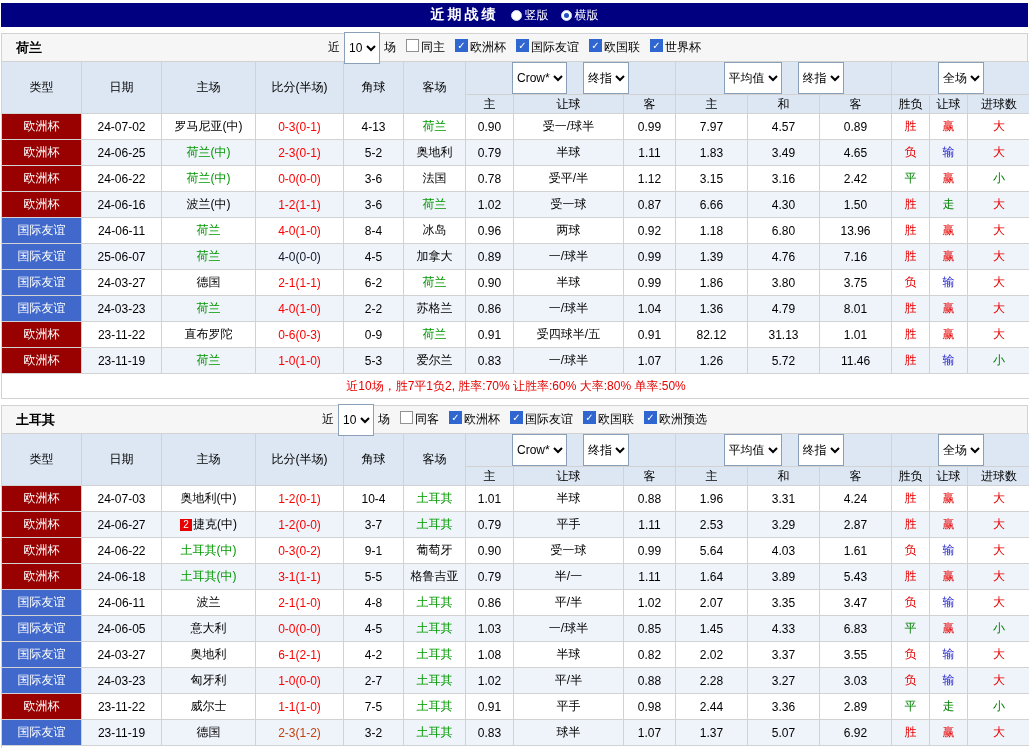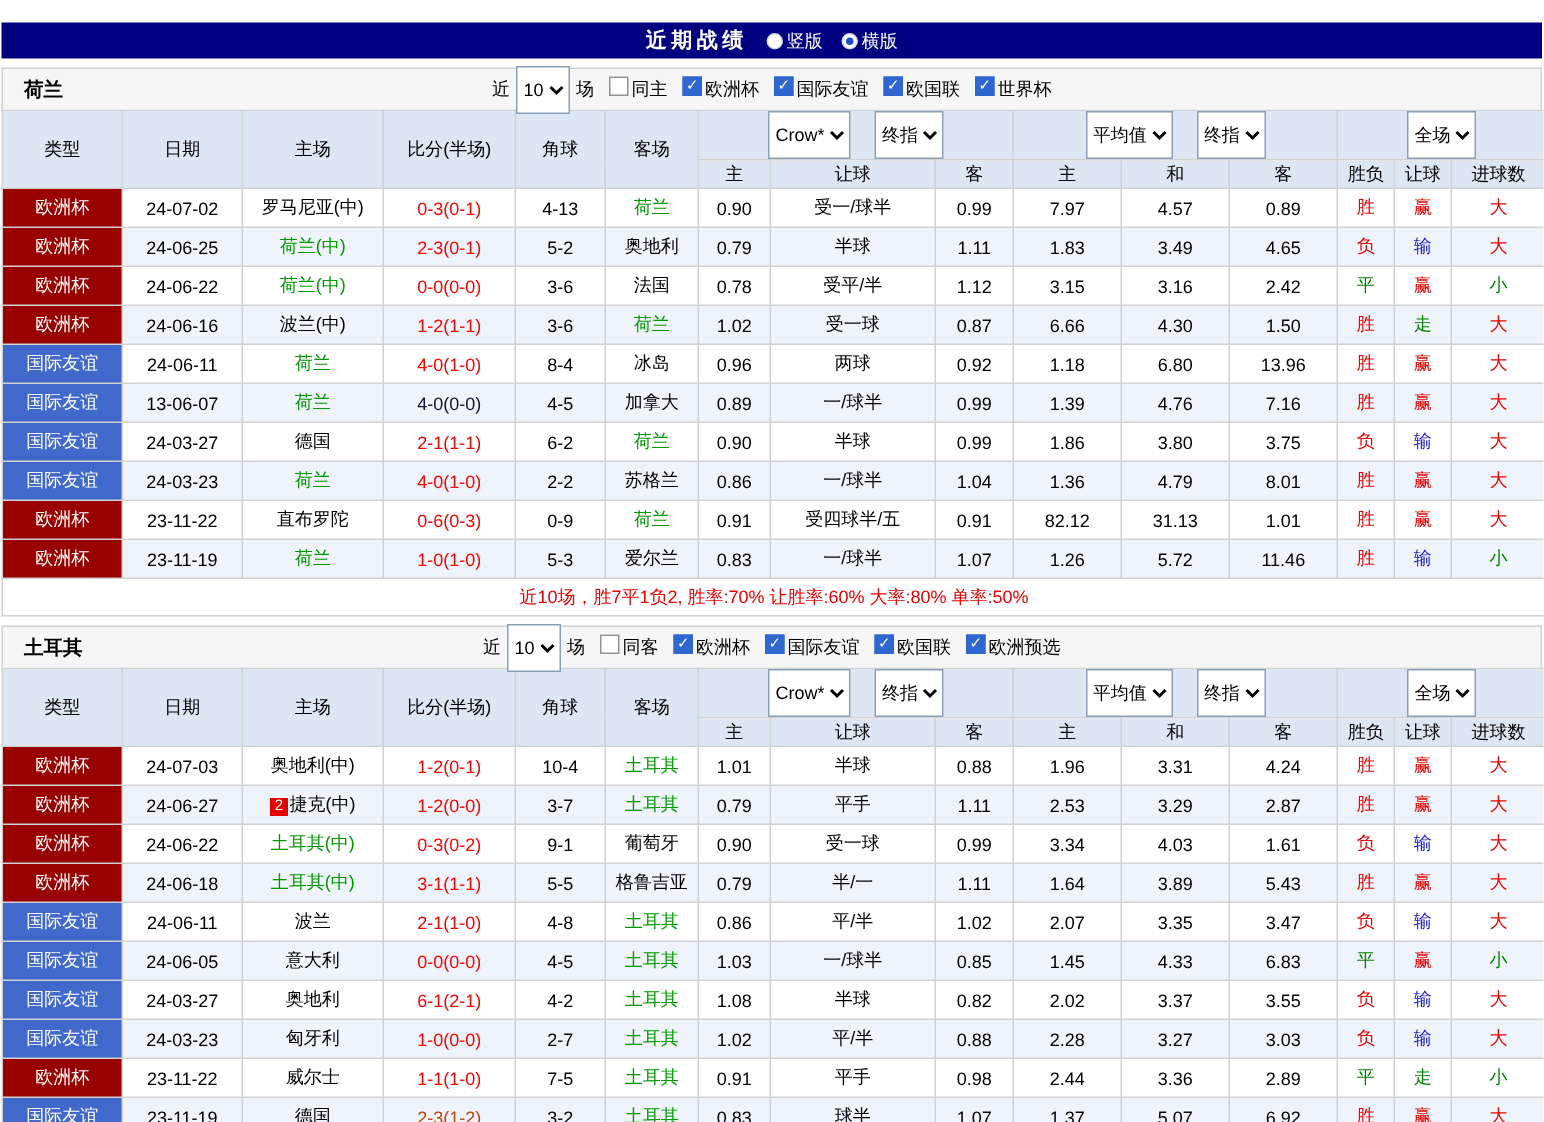--- a/index.html
+++ b/index.html
@@ -1,17 +1,17 @@
 <!DOCTYPE html>
 <html lang="zh"><head>
 <meta charset="utf-8">
 <style>
   html,body{margin:0;padding:0}
   body{width:1029px;background:#fff;color:#000;font-family:"Liberation Sans","DejaVu Sans",sans-serif;font-size:12px}
-  .topbar{margin:15px 1px 0;height:24px;background:#000080;color:#fff;display:flex;align-items:center;justify-content:center;gap:12px}
+  .topbar{margin:3px 1px 0;height:24px;background:#000080;color:#fff;display:flex;align-items:center;justify-content:center;gap:12px}
   .topbar .title{font-size:14px;font-weight:bold;letter-spacing:3px}
   .radio{display:inline-flex;align-items:center;gap:3px;font-size:12px;cursor:pointer}
   .circle{width:11px;height:11px;border-radius:50%;background:#fff;border:1px solid #cfd8ea;position:relative;display:inline-block;box-sizing:border-box}
   .circle.on::after{content:"";position:absolute;left:2px;top:2px;width:5px;height:5px;border-radius:50%;background:#1f51c4}
   .section{margin:6px 1px 0}
   .filterbar{position:relative;height:27px;background:#f6f6f6;border:1px solid #d2d2d2;border-bottom:0;display:flex;align-items:center;justify-content:center}
   .filterbar .team{position:absolute;left:14px;font-size:13px;font-weight:bold}
   .controls{display:inline-flex;align-items:center;gap:4px}
   .grp{display:inline-flex;margin-left:6px;cursor:pointer}
   .cb{width:13px;height:13px;border:1px solid #919191;background:#fff;display:inline-block;margin-right:2px;text-align:center;line-height:11px;font-size:10px;color:#fff;box-sizing:border-box}
@@ -210,21 +210,21 @@
           <td>0.92</td>
           <td>1.18</td>
           <td>6.80</td>
           <td>13.96</td>
           <td style="color: rgb(230, 0, 0);">胜</td>
           <td style="color: rgb(230, 0, 0);">赢</td>
           <td style="color: rgb(230, 0, 0);">大</td>
         </tr>
         <tr>
           <td style="background: rgb(65, 105, 203); color: rgb(255, 255, 255);">国际友谊</td>
-          <td>13-06-07</td>
+          <td>25-06-07</td>
           <td><span style="color: rgb(0, 153, 0);">荷兰</span></td>
           <td style="color: #0f172a;">4-0(0-0)</td>
           <td>4-5</td>
           <td>加拿大</td>
           <td>0.89</td>
           <td>一/球半</td>
           <td>0.99</td>
           <td>1.39</td>
           <td>4.76</td>
           <td>7.16</td>
@@ -432,21 +432,21 @@
         <tr>
           <td style="background: rgb(153, 0, 0); color: rgb(255, 255, 255);">欧洲杯</td>
           <td>24-06-22</td>
           <td><span style="color: rgb(0, 153, 0);">土耳其(中)</span></td>
           <td style="color: rgb(255, 0, 0);">0-3(0-2)</td>
           <td>9-1</td>
           <td>葡萄牙</td>
           <td>0.90</td>
           <td>受一球</td>
           <td>0.99</td>
-          <td>3.34</td>
+          <td>5.64</td>
           <td>4.03</td>
           <td>1.61</td>
           <td style="color: rgb(230, 0, 0);">负</td>
           <td style="color: rgb(30, 30, 204);">输</td>
           <td style="color: rgb(230, 0, 0);">大</td>
         </tr>
         <tr>
           <td style="background: rgb(153, 0, 0); color: rgb(255, 255, 255);">欧洲杯</td>
           <td>24-06-18</td>
           <td><span style="color: rgb(0, 153, 0);">土耳其(中)</span></td>

